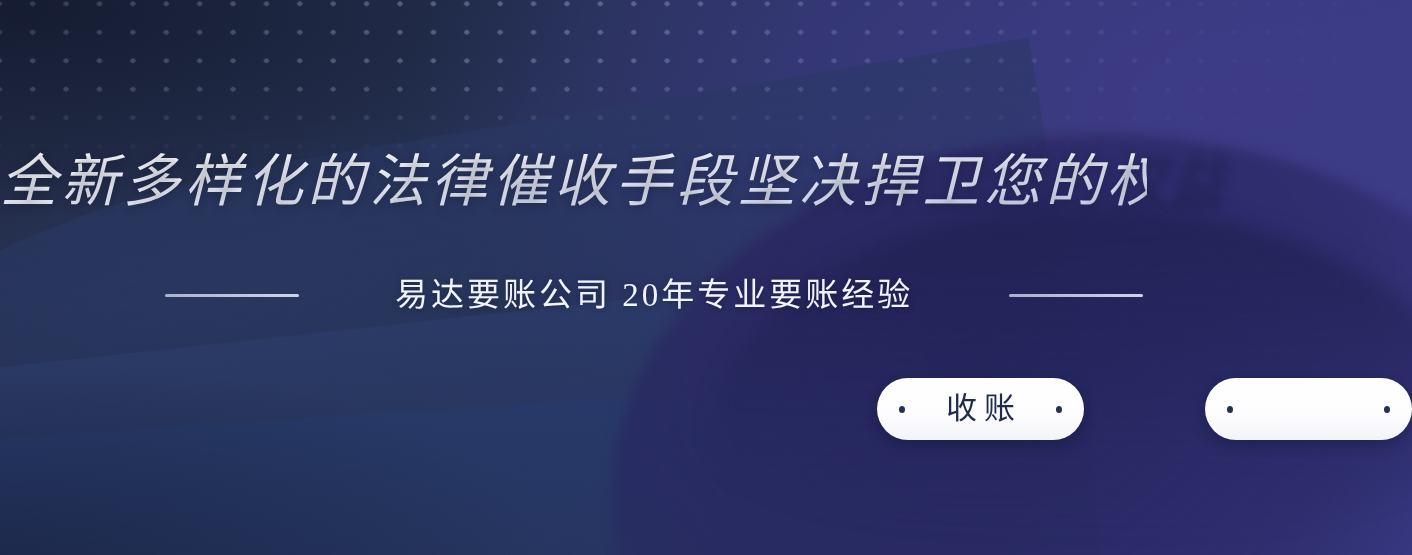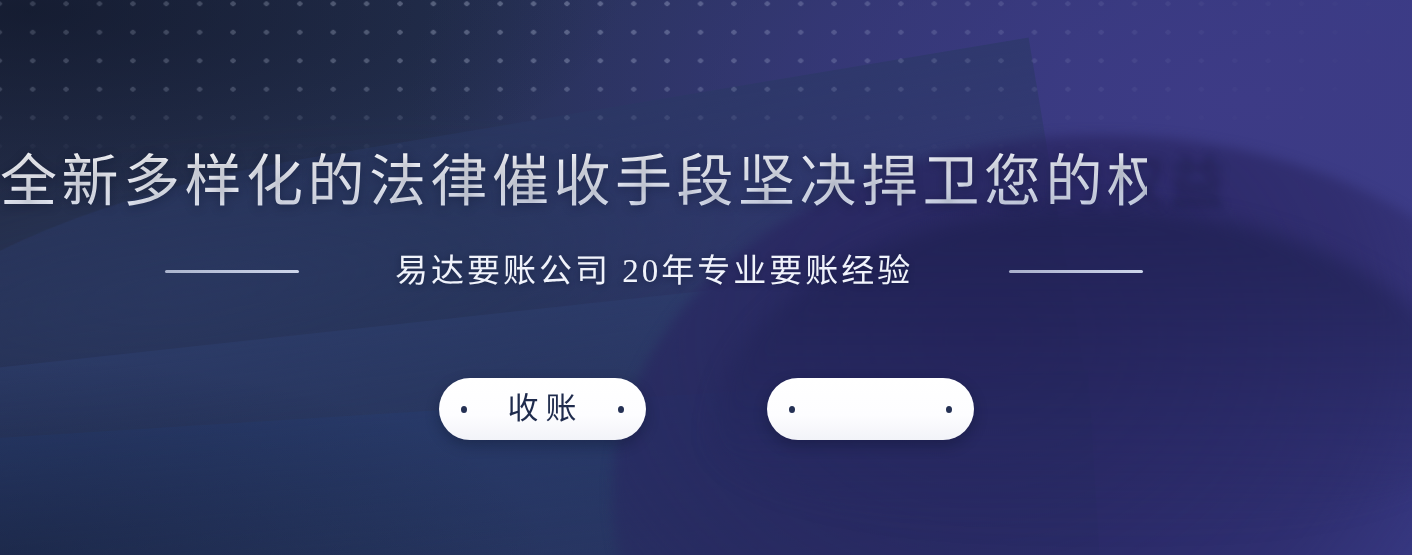--- a/index.html
+++ b/index.html
@@ -135,25 +135,26 @@
     line-height: 72px;
     letter-spacing: 4.5px;
     font-weight: 400;
     color: #ffffff;
     background: linear-gradient(178deg, #ffffff 0%, #f4f7ff 45%, #cfd8ef 100%);
     -webkit-background-clip: text;
     background-clip: text;
     -webkit-text-fill-color: transparent;
     text-shadow: 0 2px 10px rgba(8,14,35,0.35);
     white-space: nowrap;
+    font-style: italic;
   }
 
   .subtitle-row {
     position: absolute;
-    top: 248px;
+    top: 272px;
     left: 0;
     width: 1308px;
     display: flex;
     align-items: center;
     justify-content: center;
     gap: 96px;
   }
   .divider {
     width: 134px;
     height: 3px;
@@ -168,21 +169,21 @@
     white-space: nowrap;
     text-shadow: 0 1px 6px rgba(8,14,35,0.4);
   }
 
   .pills {
     position: absolute;
     top: 378px;
     left: 0;
     width: 1412px;
     display: flex;
-    justify-content: center;
+    justify-content: flex-end;
     gap: 121px;
   }
   .pill {
     position: relative;
     width: 207px;
     height: 62px;
     border-radius: 31px;
     background: linear-gradient(180deg, #ffffff 0%, #fdfdff 60%, #f2f3f8 100%);
     box-shadow: 0 5px 14px rgba(8,12,30,0.30);
     display: flex;

